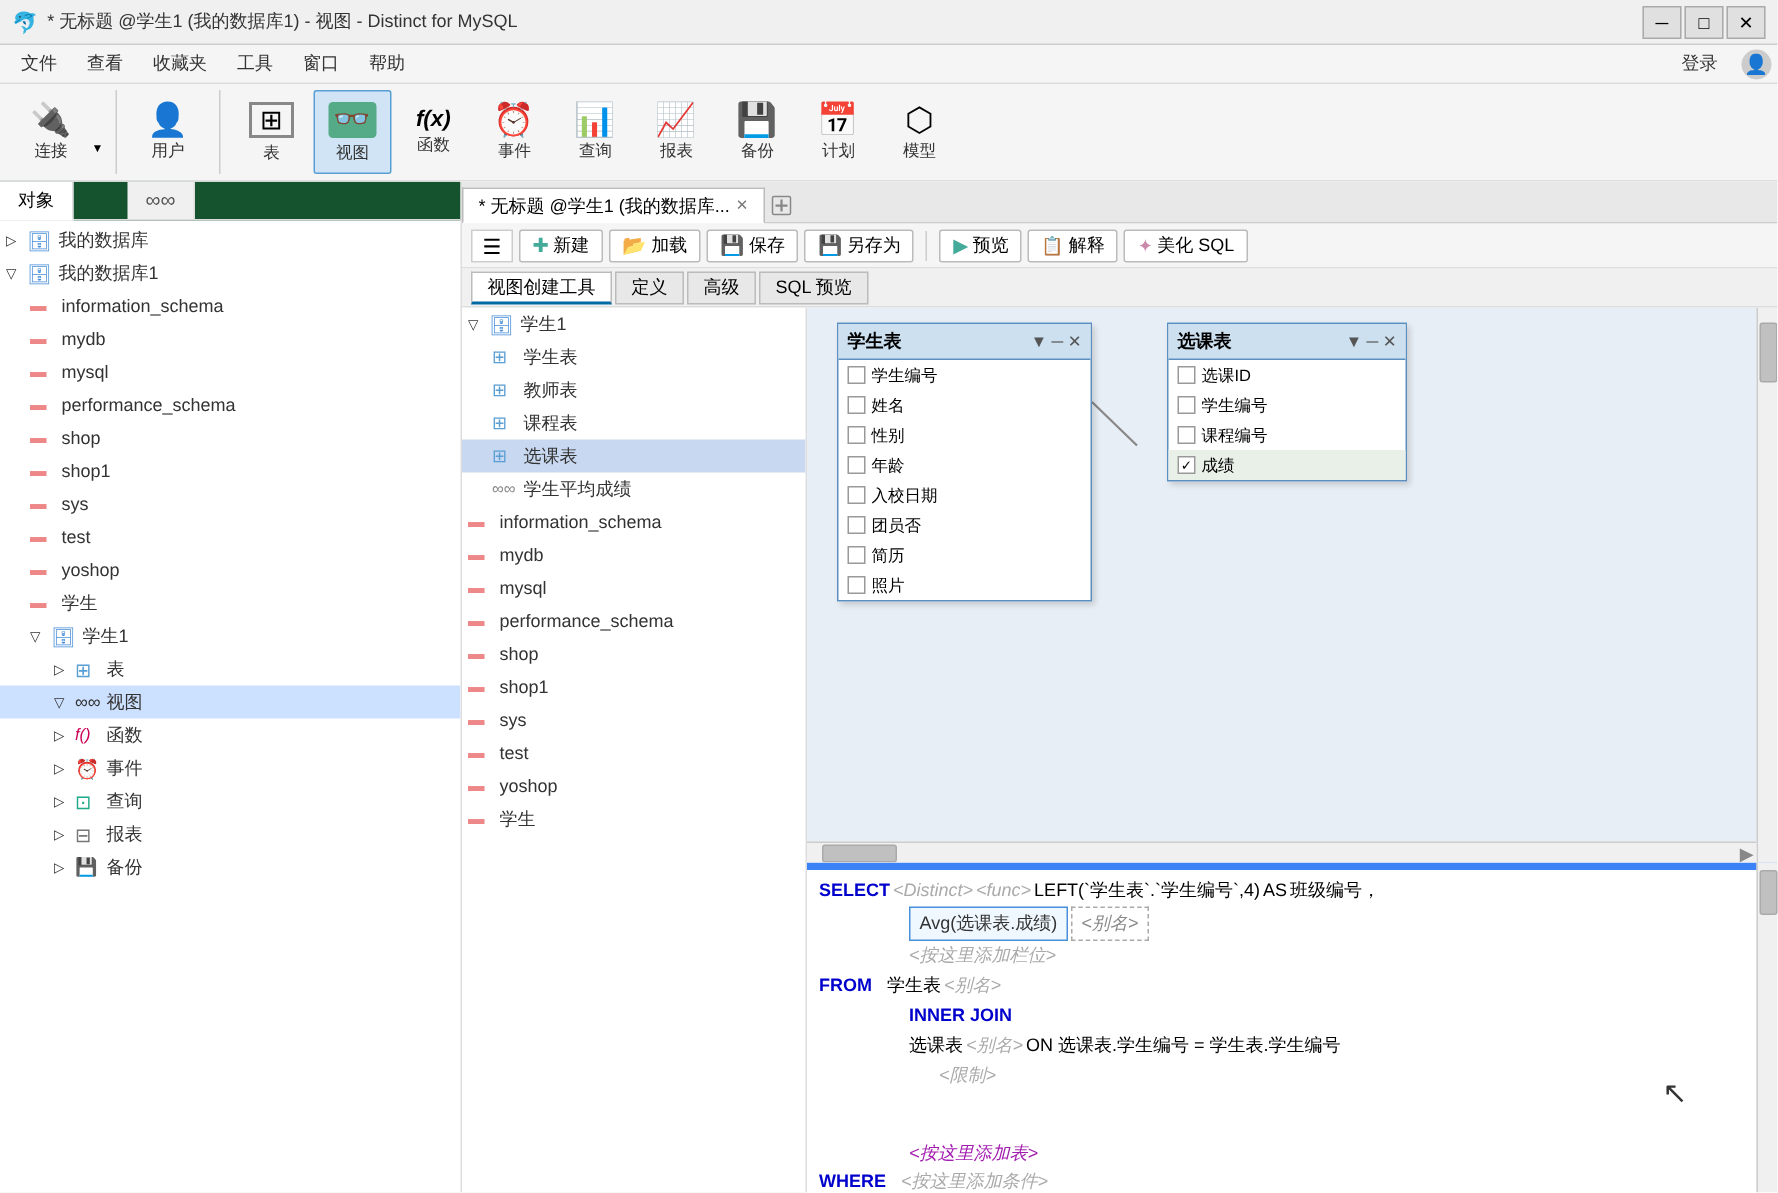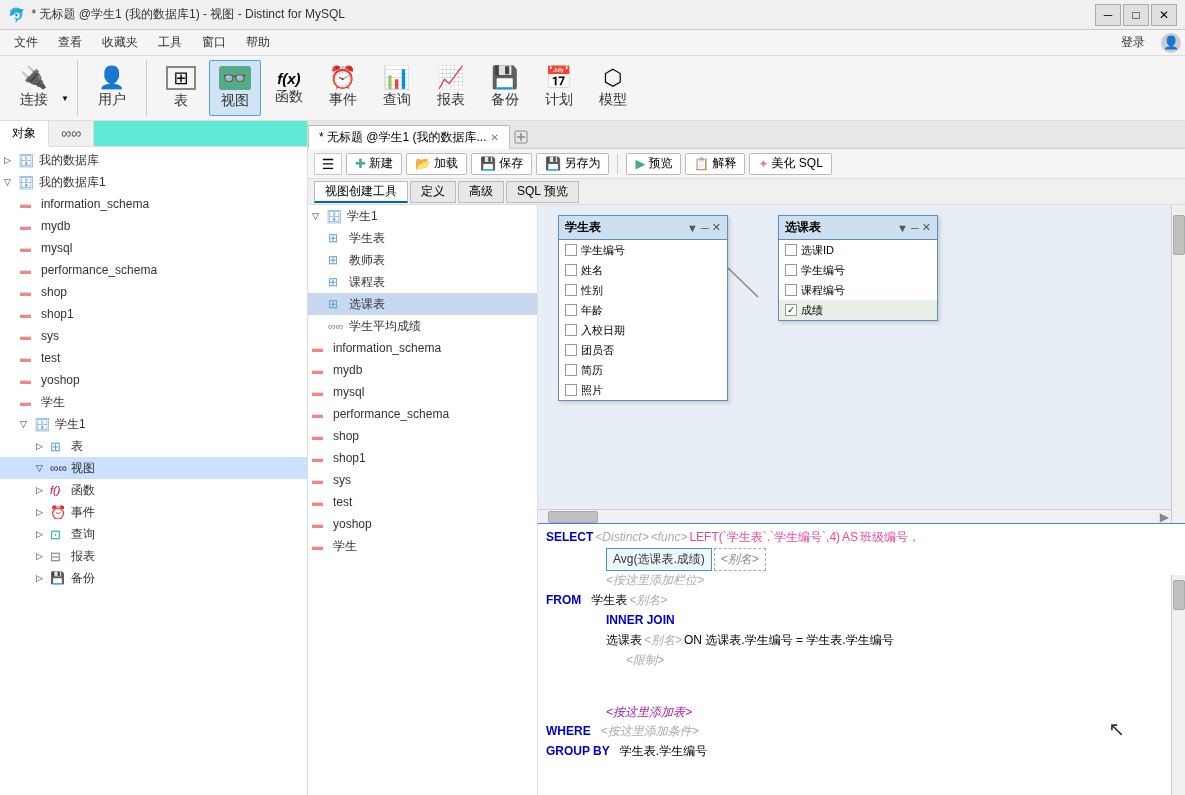--- a/index.html
+++ b/index.html
@@ -56,21 +56,21 @@
       justify-content: center;
       width: 52px;
       height: 56px;
       cursor: pointer;
       border: 1px solid transparent;
       border-radius: 2px;
       gap: 2px;
     }
     .tool-item.active { background: #d0e4f5; border-color: #5a9fd4; }
     .tool-icon { font-size: 22px; line-height: 1; }
-    .tool-label { font-size: 14px; color: #333; text-align: center; }
+    .tool-label { font-size: 11px; color: #333; text-align: center; }
     .tool-item-with-arrow { display: flex; flex-direction: row; align-items: center; }
     .tool-arrow { font-size: 8px; margin-left: 1px; margin-top: 20px; }
     
     
     .main-area {
       display: flex;
       flex: 1;
       overflow: hidden;
     }
     
@@ -80,21 +80,22 @@
       background: #fff;
       border-right: 1px solid #ddd;
       display: flex;
       flex-direction: column;
       flex-shrink: 0;
       overflow: hidden;
     }
     .sidebar-tabs {
       display: flex;
       border-bottom: 1px solid #ddd;
-      background: #5eead4;
+      background: #14532d;
+      gap: 36px;
     }
     .sidebar-tab {
       padding: 4px 12px;
       cursor: pointer;
       border-right: 1px solid #ddd;
       font-size: 12px;
       color: #555;
       background: #f0f0f0;
     }
     .sidebar-tab.active { background: #fff; color: #000; border-bottom: 1px solid #fff; margin-bottom: -1px; }
@@ -242,33 +243,33 @@
       position: absolute;
       top: 0;
       left: 0;
       width: 100%;
       height: 100%;
       pointer-events: none;
     }
     
     
     .sql-area {
-      height: 272px;
-      border-top: 1px solid #3b82f6;
+      height: 220px;
+      border-top: 5px solid #3b82f6;
       background: #fff;
       overflow-y: auto;
       flex-shrink: 0;
       padding: 4px 8px;
       font-size: 12px;
       line-height: 1.6;
       font-family: Consolas, monospace;
     }
     .sql-keyword { color: #0000cc; font-weight: bold; }
     .sql-placeholder { color: #aaa; font-style: italic; }
-    .sql-field { color: #ec4899; }
+    .sql-field { color: #000000; }
     .sql-line { display: flex; align-items: baseline; min-height: 20px; flex-wrap: wrap; gap: 2px; }
     .sql-editable-box {
       border: 1px solid #4a90d9;
       padding: 1px 6px;
       background: #f0f8ff;
       color: #333;
     }
 
     .cursor-indicator {
       position: absolute;

